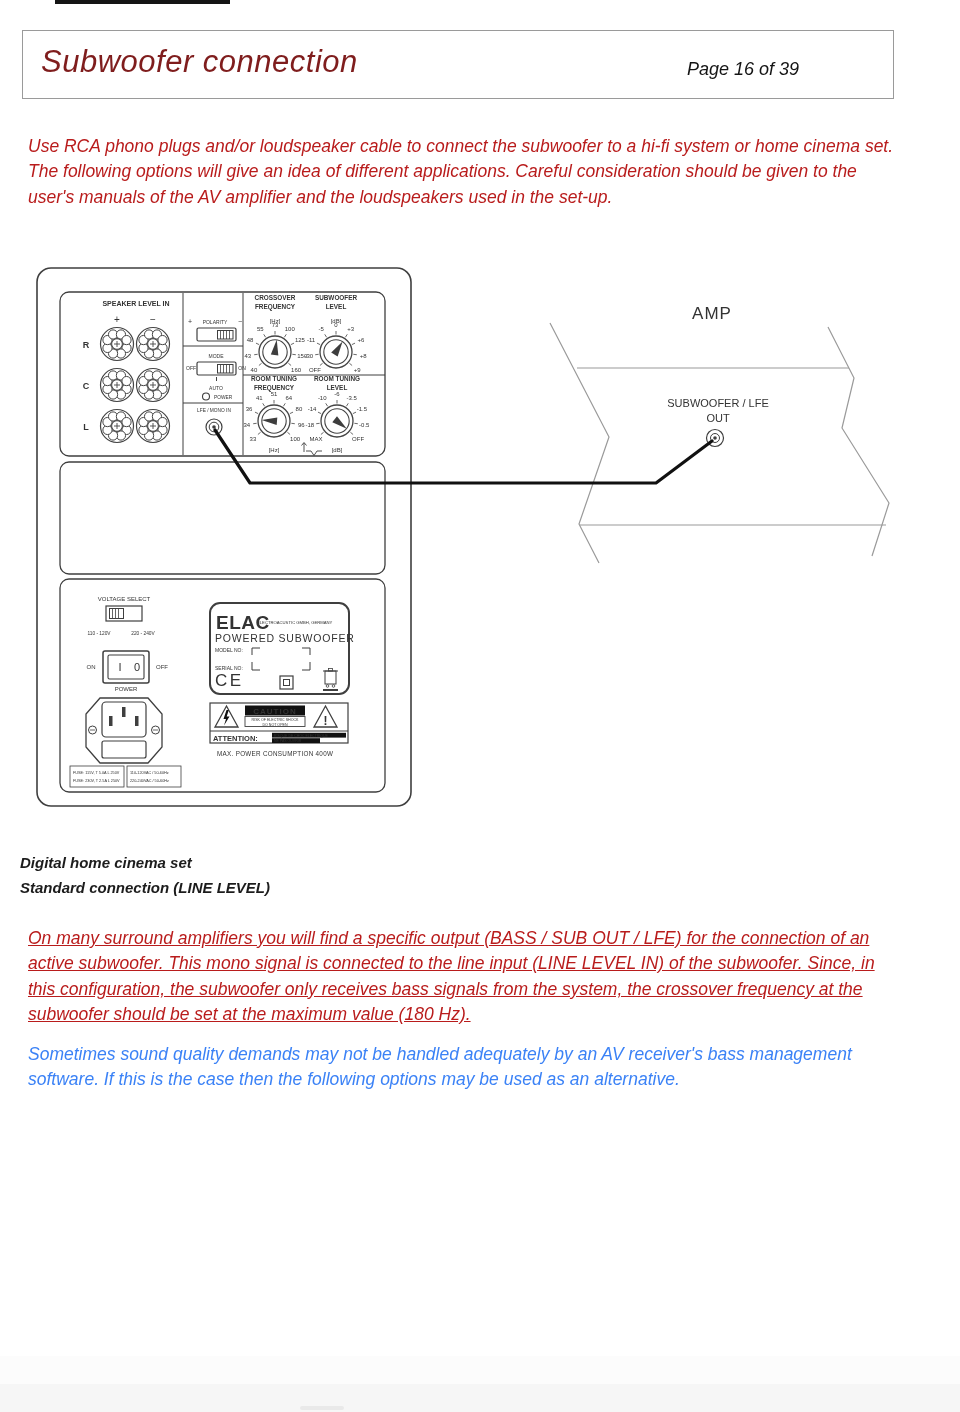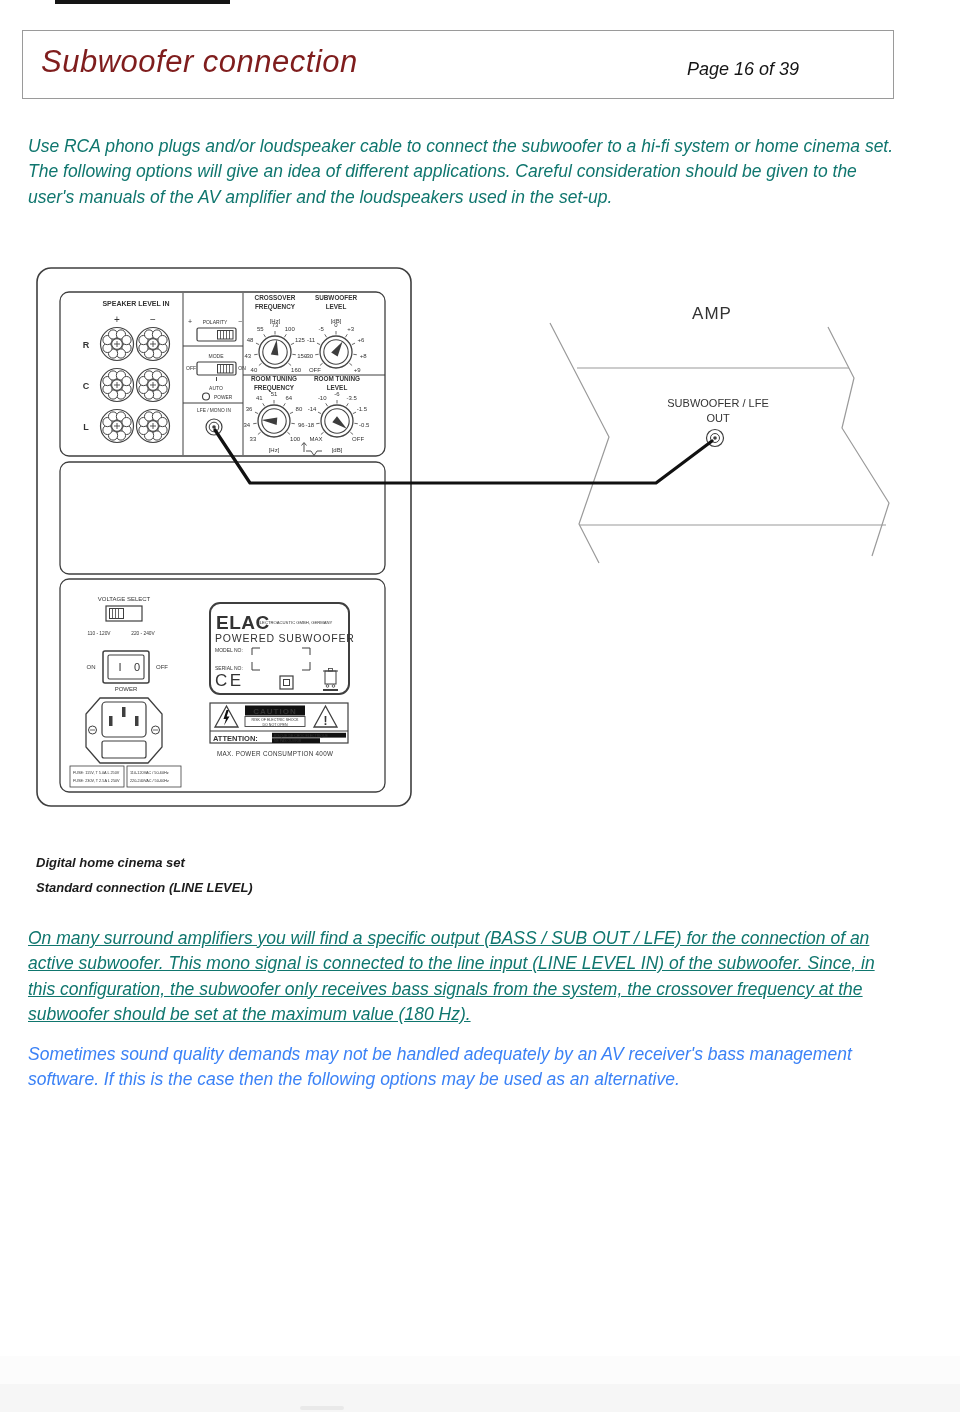--- a/index.html
+++ b/index.html
@@ -2,23 +2,23 @@
 <html><head>
 <meta charset="utf-8">
 <style>
   html,body{margin:0;padding:0;background:#fff;}
   .page{position:relative;width:960px;height:1412px;background:#ffffff;overflow:hidden;
         font-family:"Liberation Sans",sans-serif;color:#1c1c1c;}
   .topstrip{position:absolute;left:55px;top:0;width:175px;height:4px;background:#151515;}
   .titlebox{position:absolute;left:22px;top:30px;width:870px;height:67px;border:1.5px solid #9a9a9a;background:#fff;}
   .title{position:absolute;left:18px;top:13px;font-size:31px;font-style:italic;color:#7f1d1d;letter-spacing:0.5px;}
   .pagelabel{position:absolute;right:94px;top:28px;font-size:18px;font-style:italic;color:#141414;}
-  .para{position:absolute;left:28px;width:878px;font-size:17.5px;font-style:italic;line-height:25.3px;color:#0f766e;}
+  .para{position:absolute;left:28px;width:878px;font-size:17.5px;font-style:italic;line-height:25.3px;color:#b91c1c;}
   .intro{top:134px;}
-  .sechead{position:absolute;left:36px;top:851px;font-size:13px;font-style:italic;font-weight:bold;line-height:24.5px;}
+  .sechead{position:absolute;left:20px;top:851px;font-size:15px;font-style:italic;font-weight:bold;line-height:24.5px;}
   .body2{top:926px;text-decoration:underline;}
   .note{top:1042px;width:888px;}
   .diagram-svg{position:absolute;left:0;top:0;width:960px;height:1412px;}
   svg text{font-family:"Liberation Sans",sans-serif;fill:#333;}
   .band1{position:absolute;left:0;top:1356px;width:960px;height:56px;background:#fcfcfc;}
   .band2{position:absolute;left:0;top:1384px;width:960px;height:28px;background:#f6f6f6;}
   .smudge{position:absolute;left:300px;top:1406px;width:44px;height:4px;background:#e9e9e9;border-radius:2px;}
 </style>
 </head>
 <body>

